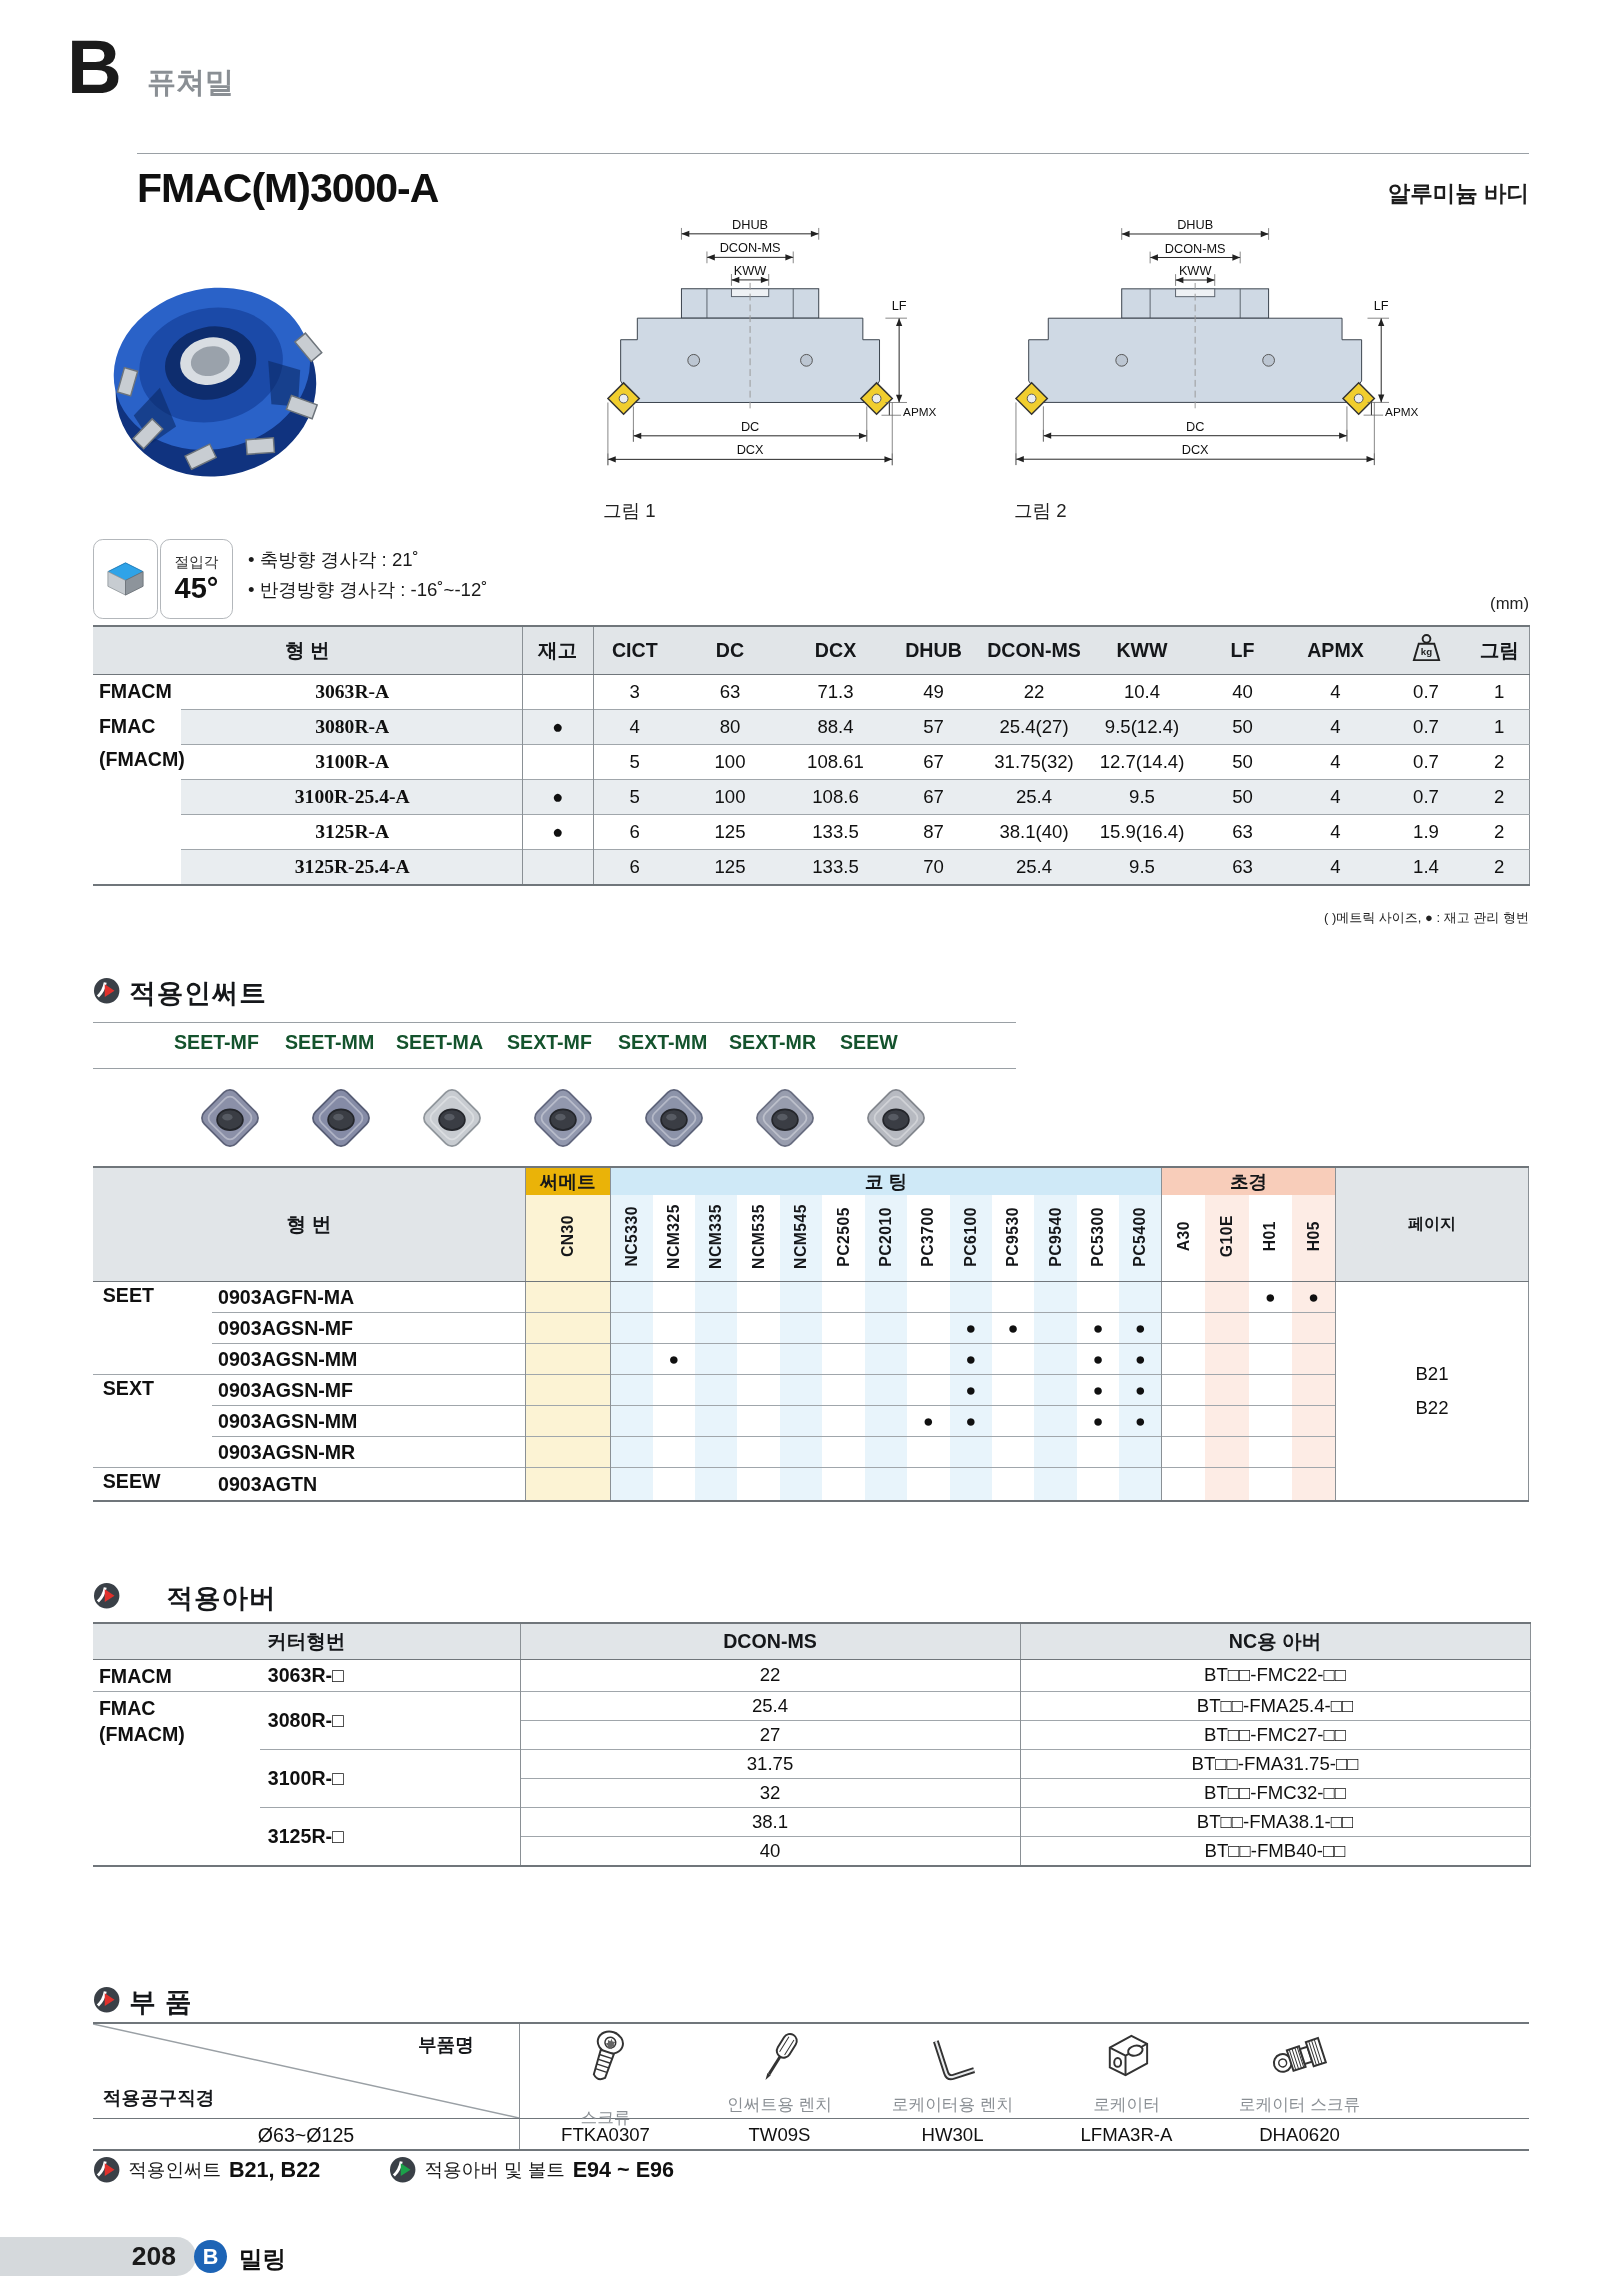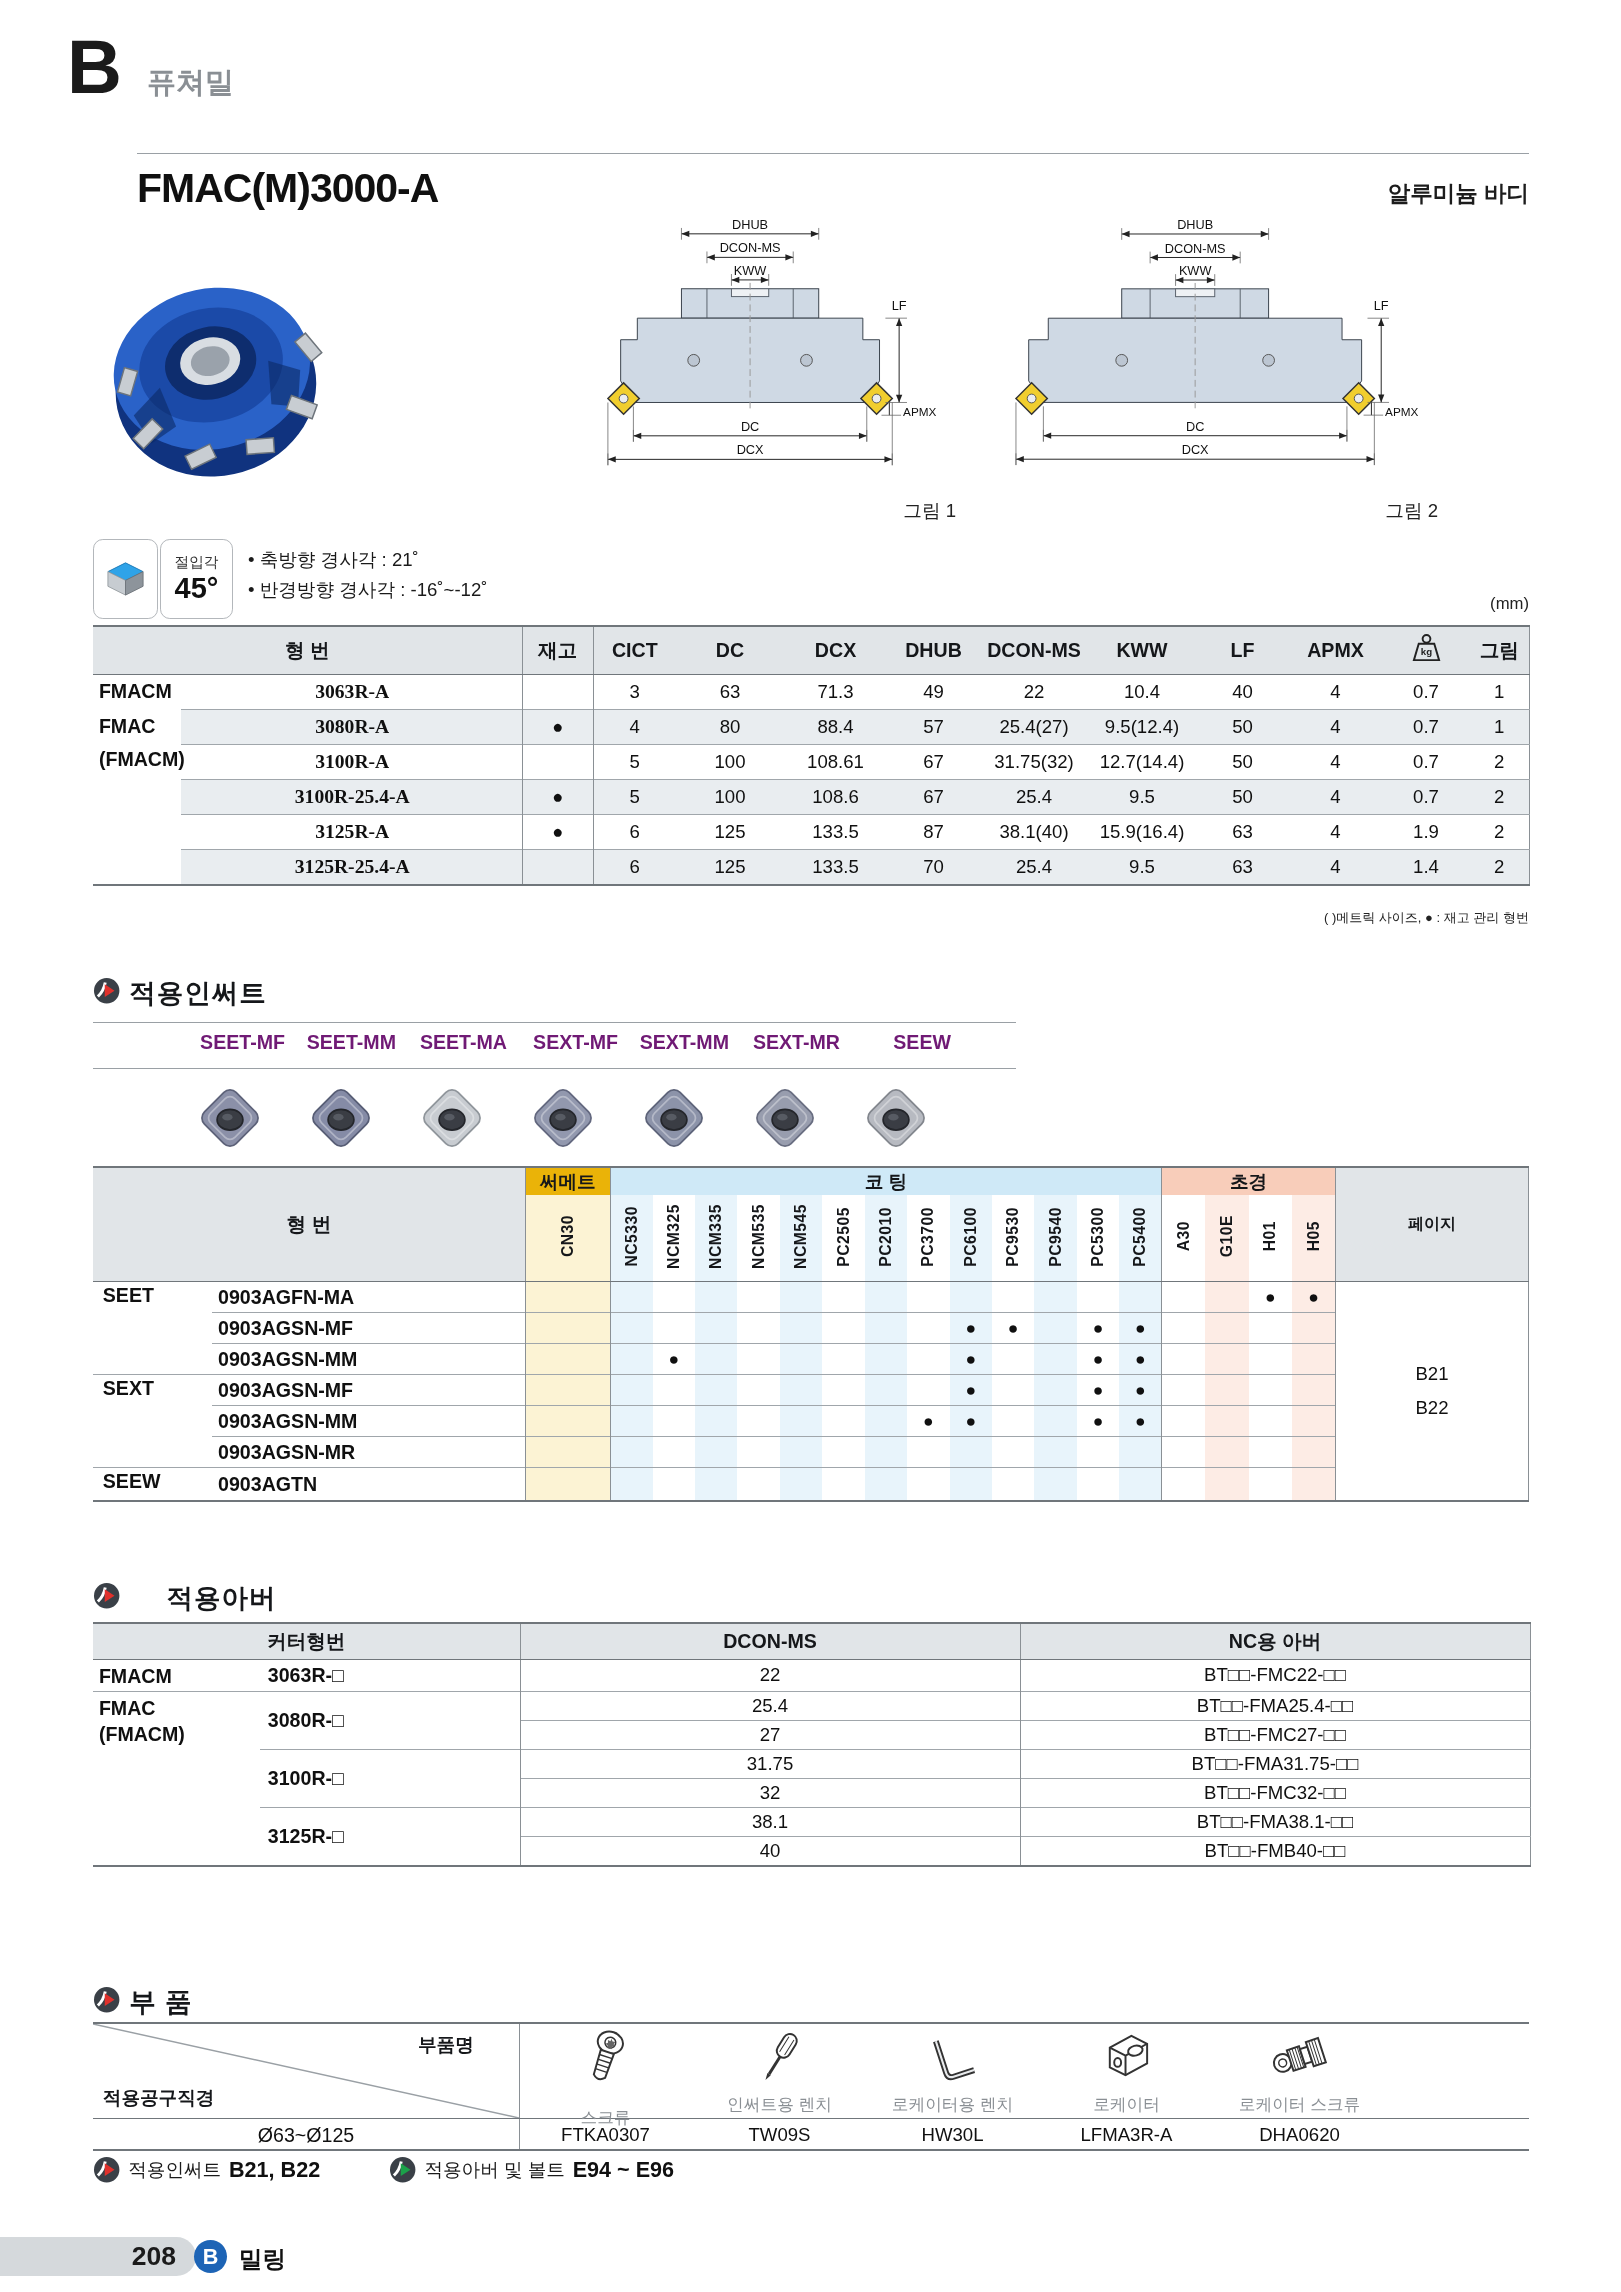--- a/index.html
+++ b/index.html
@@ -5,21 +5,21 @@
   html,body{margin:0;padding:0;background:#fff;}
   .page{position:relative;width:1621px;height:2293px;background:#fff;overflow:hidden;
         font-family:"Liberation Sans","DejaVu Sans",sans-serif;color:#111;}
   .abs{position:absolute;}
   
   .big-letter{font-size:76px;font-weight:bold;line-height:1;color:#1b1b1b;}
   .sec-label{font-size:29px;font-weight:bold;color:#8a8f94;}
   .rule{background:#9aa0a5;height:1px;}
   .title{font-size:41px;font-weight:bold;letter-spacing:-1px;color:#101010;}
   .subtitle{font-size:22.5px;font-weight:bold;color:#1c1c1c;}
-  .cap{font-size:18.6px;color:#222;text-align:right;}
+  .cap{font-size:18.6px;color:#222;text-align:left;}
   
   .fbox{border:1px solid #b3b7bb;border-radius:9.8px;display:flex;flex-direction:column;
         align-items:center;justify-content:center;background:#fff;}
   .fangle-t{font-size:14.7px;color:#333;}
   .fangle-v{font-size:29px;font-weight:bold;color:#111;}
   .notes{font-size:18.6px;line-height:30px;color:#1a1a1a;}
   .mm{font-size:16.7px;color:#222;}
   .footnote{font-size:13px;color:#222;margin-top:24px;}
   
   table{border-collapse:collapse;table-layout:fixed;}
@@ -47,21 +47,21 @@
   .ins td.series{text-align:left;font-weight:bold;font-size:19.6px;vertical-align:top;padding:2px 0 0 9.8px;}
   .ins td.model{text-align:left;font-weight:bold;font-size:19.6px;padding-left:5.9px;}
   .ins td.page-cell{font-size:18.6px;}
   .ins td.page-cell div{margin:12px 0;}
   .arb thead th{background:#e1e5e8;height:35px;font-size:19.6px;border-bottom:1px solid #70767b;}
   .arb td{height:28px;font-size:18.6px;text-align:center;border-top:1px solid #a0a6ab;}
   .arb td.series{text-align:left;font-weight:bold;font-size:19.6px;vertical-align:top;padding:2.9px 0 0 5.9px;line-height:26.5px;}
   .arb td.model{text-align:left;font-weight:bold;font-size:19.6px;padding-left:7.8px;}
   
   .itype-row{display:flex;}
-  .itype{width:111px;text-align:right;font-size:19.6px;font-weight:bold;color:#701a75;}
+  .itype{width:111px;text-align:left;font-size:19.6px;font-weight:bold;color:#14532d;}
   .iphoto{width:111px;text-align:center;}
   
   .sechead{display:flex;align-items:center;gap:8.8px;}
   .sechead .t{font-size:26.5px;font-weight:bold;color:#15171a;letter-spacing:1px;}
   
   .parts-wrap{border-top:2px solid #70767b;border-bottom:2px solid #70767b;}
   .pname{font-size:16.7px;color:#8a8f94;text-align:center;}
   .pcode{font-size:18.6px;color:#101010;text-align:center;}
   .phead-label{font-size:18.6px;font-weight:bold;color:#15171a;}
   .pdiam{font-size:19.6px;color:#101010;}

